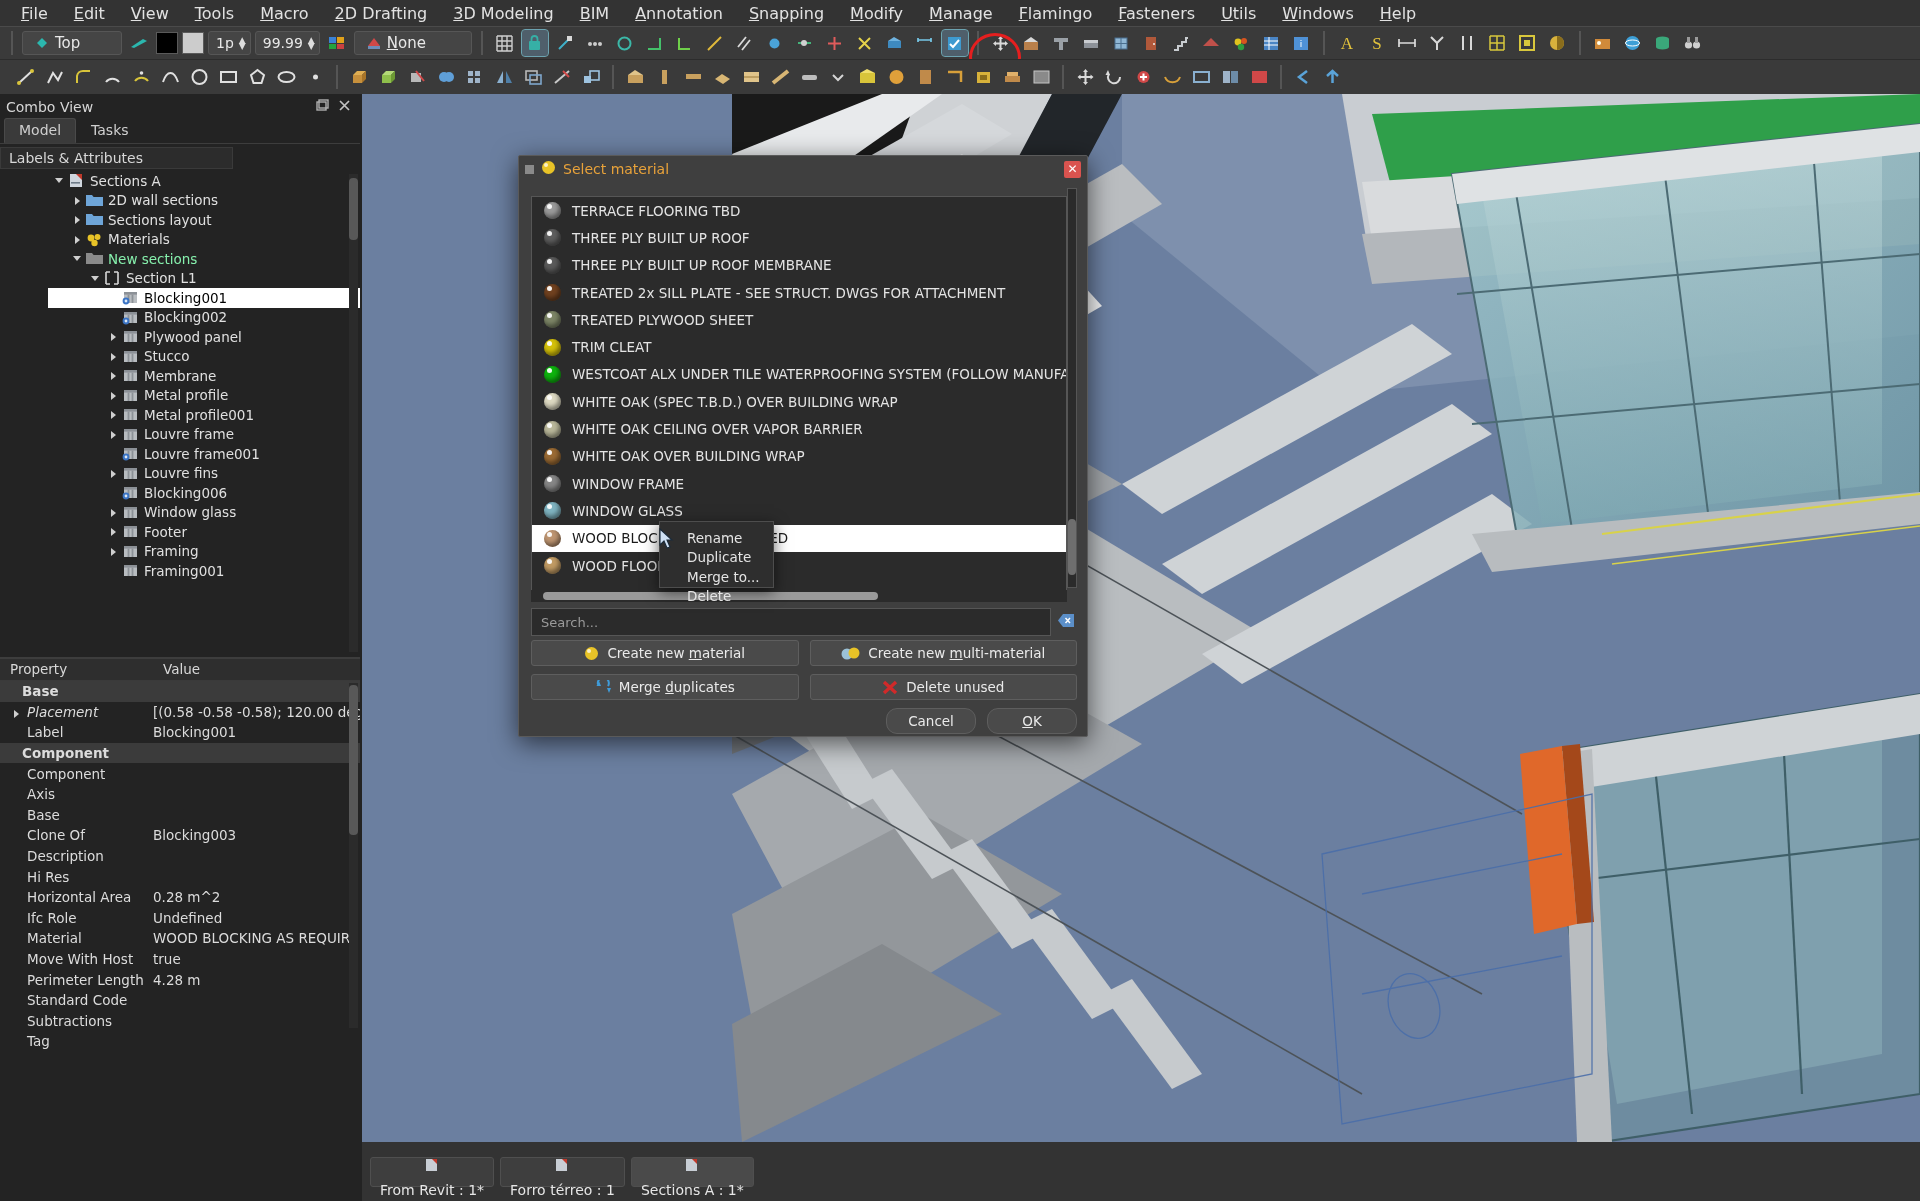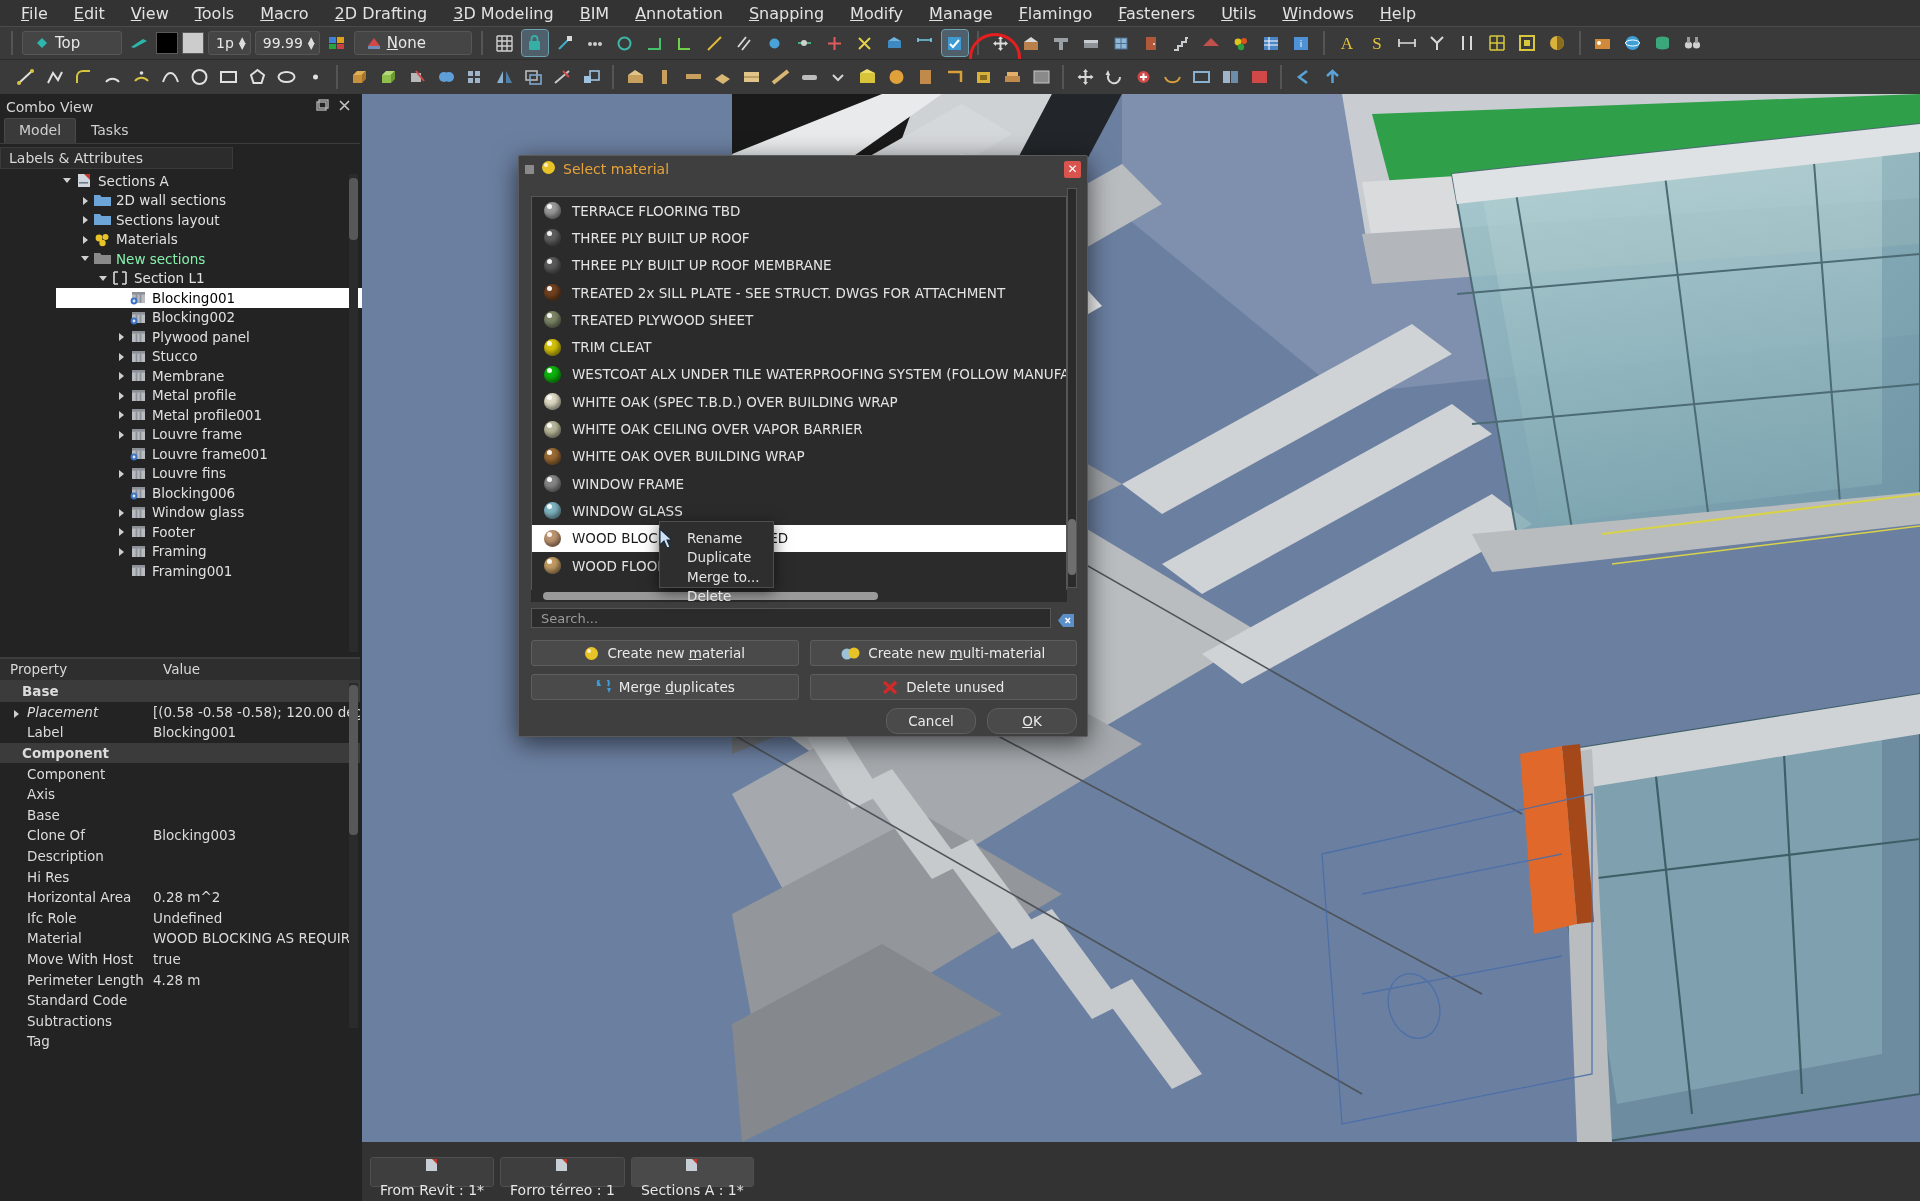--- a/index.html
+++ b/index.html
@@ -37,21 +37,21 @@
   #comboview-hdr .spacer{flex:1}
   .hdr-ico { width:16px; height:16px; margin-left:6px; position:relative; }
 
   #cvtabs { height:24px; display:flex; align-items:flex-end; padding-left:4px; border-bottom:1px solid #3d3d3d;}
   .cvtab { padding:3px 14px 4px; font-size:14px; color:#cfcfcf; border:1px solid transparent;}
   .cvtab.active { background:#3a3a3a; border-color:#4a4a4a; border-bottom-color:#3a3a3a; border-radius:3px 3px 0 0;}
 
   #labels-hdr { height:22px; background:#2c2c2c; border:1px solid #3a3a3a; margin:3px 0 0 0;
      display:flex; align-items:center; padding-left:8px; font-size:14px; width:233px;}
 
-  #tree { position:absolute; top:77px; left:8px; width:360px; height:484px; overflow:hidden;padding-left:48px; }
+  #tree { position:absolute; top:77px; left:0; width:360px; height:484px; overflow:hidden;padding-left:48px; }
   .tr { height:19.5px; display:flex; align-items:center; font-size:13.5px; color:#e0e0e0; white-space:nowrap; position:relative;}
   .tr .arw { width:11px; height:11px; margin-right:3px; flex:none; position:relative;}
   .tr .arw.r::after { content:""; position:absolute; left:3px; top:2px;
      border-left:5px solid #cfcfcf; border-top:4px solid transparent; border-bottom:4px solid transparent;}
   .tr .arw.d::after { content:""; position:absolute; left:1px; top:3px;
      border-top:5px solid #cfcfcf; border-left:4px solid transparent; border-right:4px solid transparent;}
   .tr .tico { width:17px; height:15px; margin-right:5px; flex:none; position:relative;}
   .tr.sel { background:#ffffff; color:#000; }
   .tr.dim { color:#86efac; }
 
@@ -106,21 +106,21 @@
   .mball { width:17px;height:17px;border-radius:50%; flex:none; position:relative;
      box-shadow: inset -2px -3px 4px rgba(0,0,0,.45); }
   .mball::after { content:""; position:absolute; left:3px; top:2px; width:5px;height:5px;
      border-radius:50%; background:rgba(255,255,255,.92);}
 
   #mat-vscroll { position:absolute; right:0; top:0; width:10px; height:400px; background:#2b2b2b; border:1px solid #565656;}
   #mat-vthumb { position:absolute; left:0; top:330px; width:8px; height:56px; background:#6e6e6e; border-radius:4px;}
   #mat-hscroll { position:absolute; left:0; top:402px; width:536px; height:12px; background:#2b2b2b;}
   #mat-hthumb { position:absolute; left:12px; top:2px; width:335px; height:8px; background:#9a9a9a; border-radius:4px;}
 
-  #searchrow { position:absolute; left:0; top:420px; width:546px; height:20px; display:flex; gap:4px;}
+  #searchrow { position:absolute; left:0; top:420px; width:546px; height:28px; display:flex; gap:4px;}
   #searchbox { flex:1; background:#2b2b2b; border:1px solid #565656; font-size:13px; color:#9a9a9a;
       display:flex; align-items:center; padding-left:9px;}
   #search-clear { width:22px; height:24px; background:#3f3f3f; display:flex;align-items:center;justify-content:center;}
 
   .btnrow { position:absolute; left:0; width:546px; display:flex; gap:11px;}
   .dbtn { flex:1; height:26px; background:#4a4a4a; border:1px solid #5e5e5e; border-radius:3px;
      display:flex; align-items:center; justify-content:center; gap:8px; font-size:13.5px; color:#eaeaea;}
   .dbtn u{text-decoration:underline;}
   .smbtn { width:90px; height:26px; background:#4a4a4a; border:1px solid #5e5e5e; border-radius:11px;
      display:flex; align-items:center; justify-content:center; font-size:13.5px; color:#eaeaea;}

